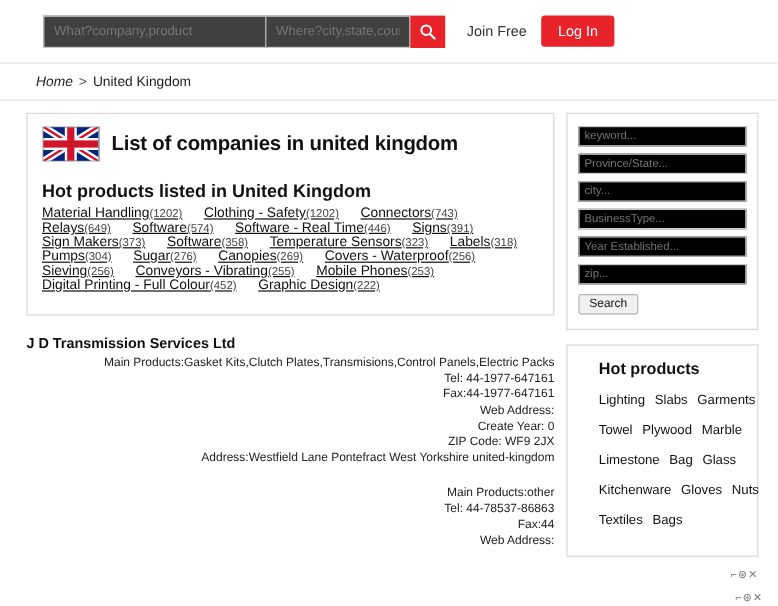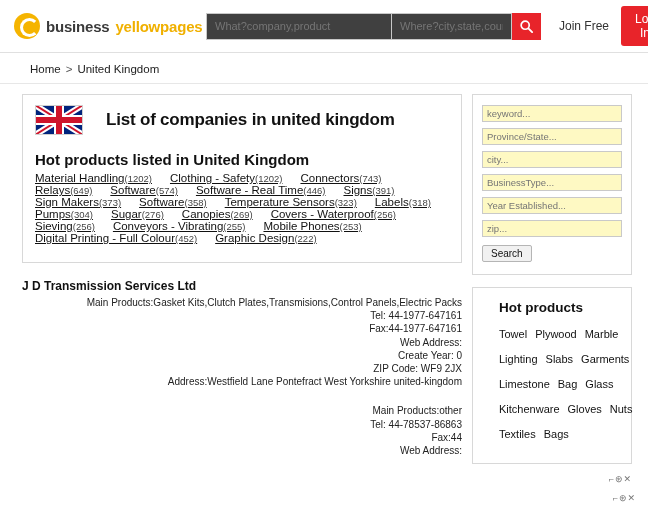--- a/index.html
+++ b/index.html
@@ -79,40 +79,40 @@
     cursor: pointer;
   }
 
   
   .breadcrumb {
     padding: 10px 30px 8px 30px;
     font-size: 11.5px;
     color: #222;
     border-bottom: 1px solid #e7e7e7;
   }
-  .breadcrumb a { color: #222; text-decoration: none; }
+  .breadcrumb a { color: #222; text-decoration: none; font-style: italic; }
   .breadcrumb .sep { margin: 0 5px; color: #555; }
 
   
   .body-wrap {
     display: flex;
     padding: 10px 14px 0 22px;
     gap: 10px;
   }
   .main-col { width: 440px; }
   .side-col { width: 160px; }
 
   .panel {
     border: 1px solid #d8d8d8;
     padding: 10px 12px 12px 12px;
     background: #fff;
   }
 
   
-  .title-row { display: flex; align-items: center; gap: 23px; }
+  .title-row { display: flex; align-items: center; gap: 10px; }
   .flag {
     width: 48px; height: 30px;
     position: relative;
     background: #00247d;
     overflow: hidden;
     flex: none;
     border: 1px solid #cfcfcf;
   }
   .flag .d1, .flag .d2 {
     position: absolute; left: 50%; top: 50%;
@@ -180,21 +180,21 @@
   .side-input {
     display: block;
     width: 100%;
     height: 17px;
     font-size: 9.5px;
     color: #8c8c8c;
     border: 1px solid #c9c9c9;
     padding: 0 4px;
     margin-bottom: 6px;
     outline: none;
-    background: #fef9c3;
+    background: #000000;
   }
   .side-search-btn {
     font-size: 10px;
     padding: 2px 8px;
     border: 1px solid #b5b5b5;
     background: #f1f1f1;
     color: #111;
     cursor: pointer;
     border-radius: 2px;
     text-align: right;
@@ -225,25 +225,20 @@
     right: 12px; bottom: 2px;
     font-size: 9px; color: #777; letter-spacing: 1px;
   }
 </style>
 </head>
 <body>
 
 <div class="page">
 
   <div class="header">
-    <div class="logo-wrap">
-      <div class="logo-mark"></div>
-      <span class="logo-text-a">business</span>
-      <span class="logo-text-b">yellowpages</span>
-    </div>
 
     <div class="searchbar">
       <input class="search-field" type="text" placeholder="What?company,product" style="">
       <input class="search-field second" type="text" placeholder="Where?city,state,country" style="">
       <button class="search-btn">
         <svg width="15" height="15" viewBox="0 0 16 16">
           <circle cx="6.6" cy="6.6" r="4.3" fill="none" stroke="#ffffff" stroke-width="1.8"></circle>
           <line x1="10" y1="10" x2="14" y2="14" stroke="#ffffff" stroke-width="2" stroke-linecap="round"></line>
         </svg>
       </button>
@@ -335,24 +330,24 @@
         <input class="side-input" type="text" placeholder="city..." style="">
         <input class="side-input" type="text" placeholder="BusinessType..." style="">
         <input class="side-input" type="text" placeholder="Year Established..." style="">
         <input class="side-input" type="text" placeholder="zip..." style="">
         <button class="side-search-btn">Search</button>
       </div>
 
       <div class="hot-products-panel">
         <div class="hp-title">Hot products</div>
         <div class="hp-row">
+          <a class="hp-item" href="#">Lighting</a><a class="hp-item" href="#">Slabs</a><a class="hp-item" href="#">Garments</a>
+        </div>
+        <div class="hp-row">
           <a class="hp-item" href="#">Towel</a><a class="hp-item" href="#">Plywood</a><a class="hp-item" href="#">Marble</a>
-        </div>
-        <div class="hp-row">
-          <a class="hp-item" href="#">Lighting</a><a class="hp-item" href="#">Slabs</a><a class="hp-item" href="#">Garments</a>
         </div>
         <div class="hp-row">
           <a class="hp-item" href="#">Limestone</a><a class="hp-item" href="#">Bag</a><a class="hp-item" href="#">Glass</a>
         </div>
         <div class="hp-row">
           <a class="hp-item" href="#">Kitchenware</a><a class="hp-item" href="#">Gloves</a><a class="hp-item" href="#">Nuts</a>
         </div>
         <div class="hp-row">
           <a class="hp-item" href="#">Textiles</a><a class="hp-item" href="#">Bags</a>
         </div>

